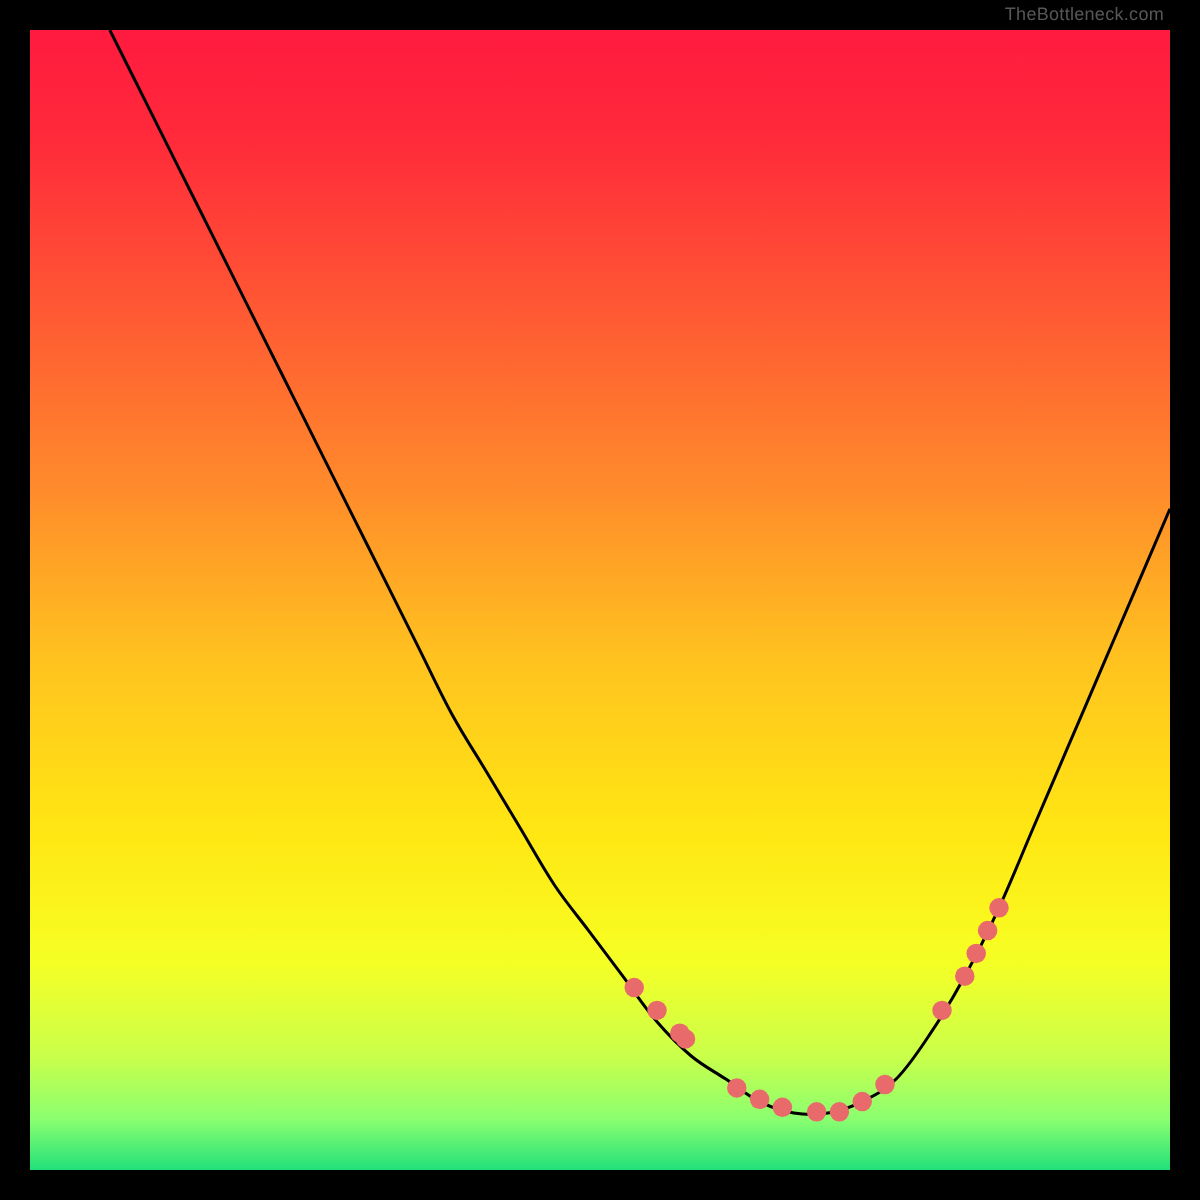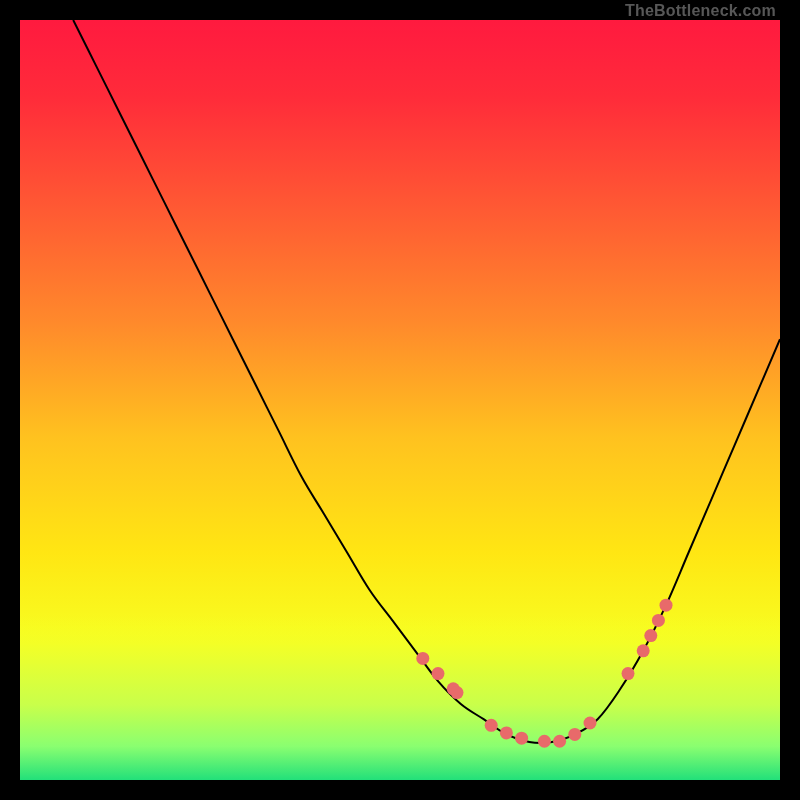--- a/index.html
+++ b/index.html
@@ -23,22 +23,22 @@
     left: 0;
     top: 0;
     width: 760px;
     height: 760px;
   }
   .watermark {
     position: absolute;
     top: 2px;
     right: 24px;
     font-family: Arial, Helvetica, sans-serif;
-    font-size: 16px;
-    font-weight: 700;
+    font-size: 12px;
+    font-weight: 400;
     color: #575757;
     letter-spacing: 0.2px;
   }
 </style>
 </head>
 <body>
 
 <div class="frame">
   <svg class="plot" viewBox="0 0 760 760" preserveAspectRatio="none">
     <defs>

